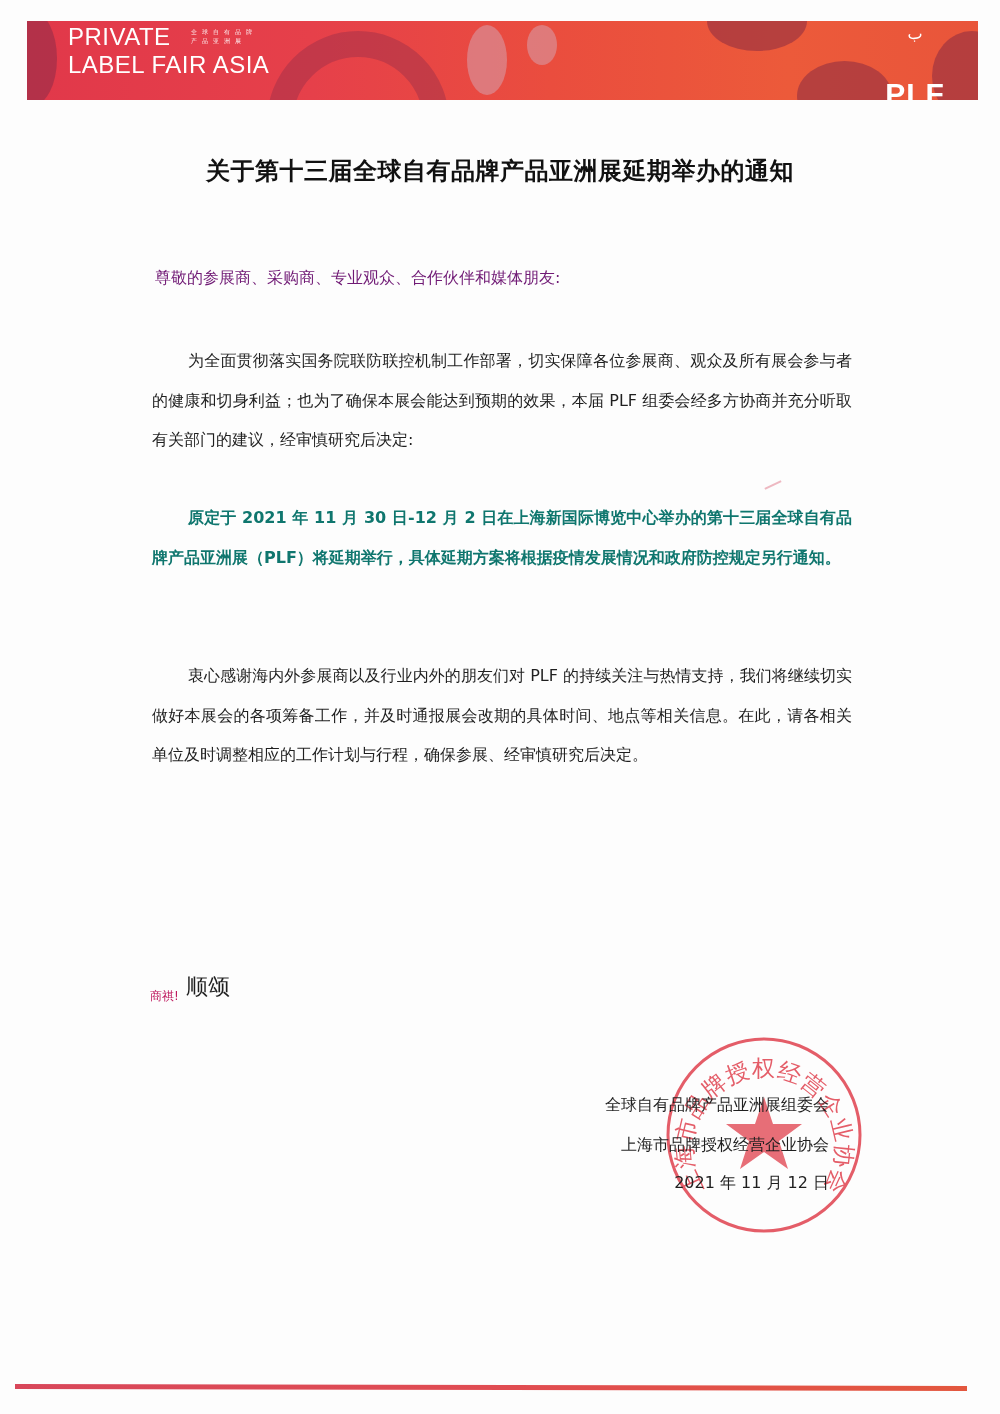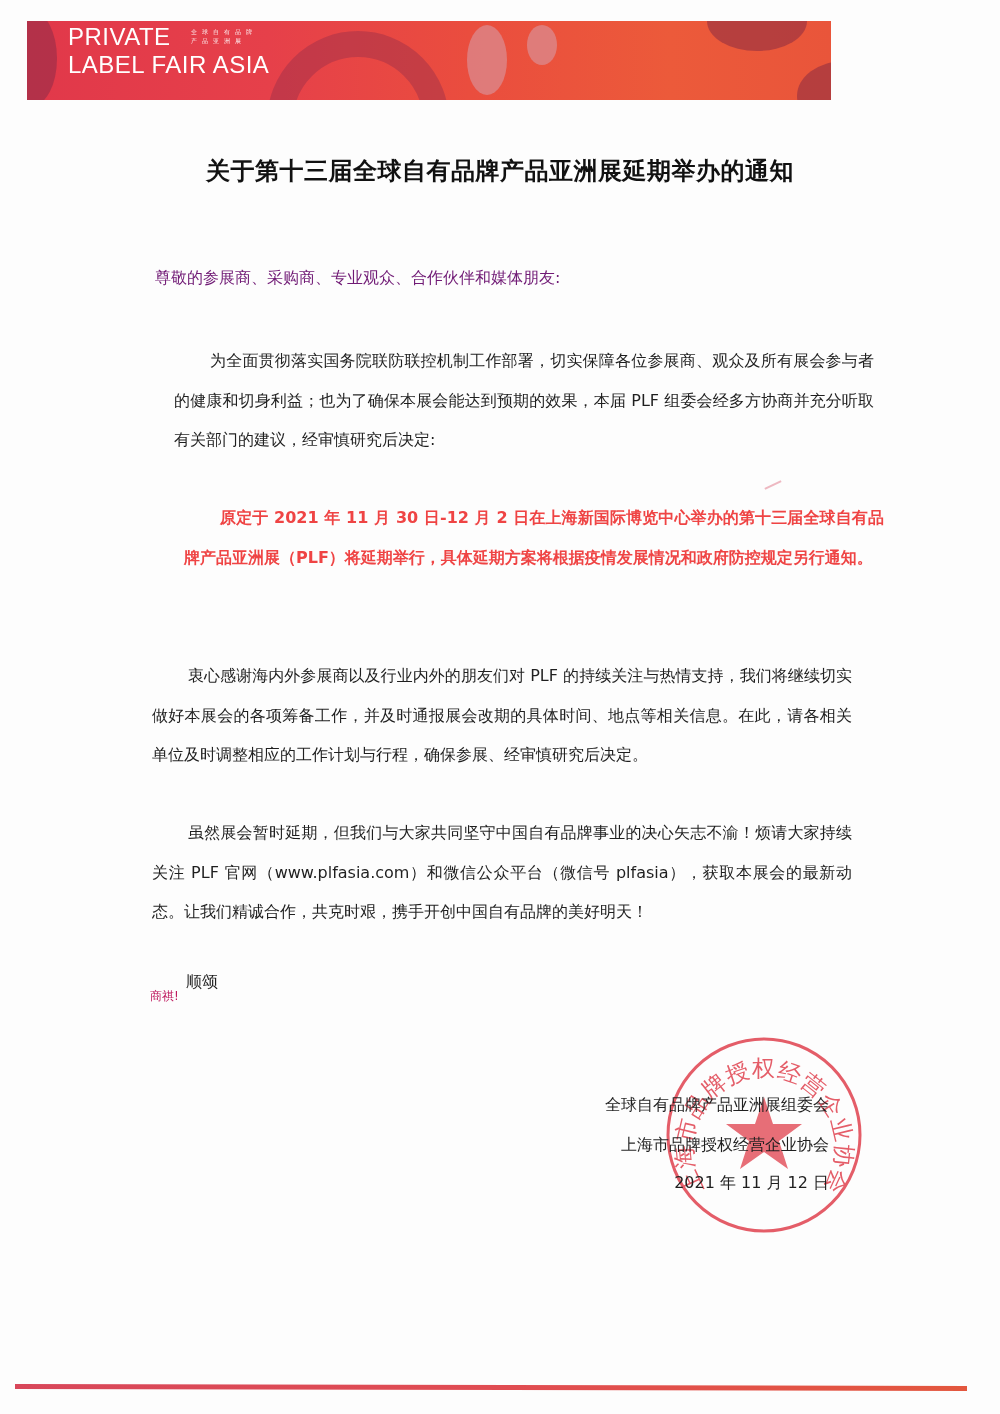--- a/index.html
+++ b/index.html
@@ -18,21 +18,21 @@
     .page {
       position: absolute;
       left: 0; top: 0;
       width: 1000px; height: 1414px;
       background: #fdfdfd;
     }
     
     .banner {
       position: absolute;
       left: 27px; top: 21px;
-      width: 804px; height: 79px;
+      width: 951px; height: 79px;
       background: linear-gradient(90deg, #e1384a 0%, #e6404a 30%, #ea4d3e 55%, #ec5a3a 80%, #e9553a 100%);
       overflow: hidden;
     }
     .banner .blob {
       position: absolute;
       border-radius: 50%;
       opacity: 0.55;
     }
     .blob-1 { left: -20px; top: -10px; width: 50px; height: 95px; background: #8e2b48; border-radius: 40% 60% 60% 40%; }
     .blob-2 { left: 240px; top: 10px; width: 130px; height: 130px; border: 26px solid #9a2f4a; background: transparent !important; opacity: 0.45 !important; }
@@ -111,32 +111,31 @@
       left: 152px;
       width: 700px;
       font-size: 16px;
       line-height: 39.5px;
       color: #1f1f1f;
       text-align: justify;
       text-indent: 36px;
     }
     .para.bold {
       font-weight: bold;
-      color: #ef4444;
-      margin-left: 32px;
-    }
-    .p1 { top: 341px; margin-left: 22px; }
+      color: #0f766e;
+    }
+    .p1 { top: 341px; }
     .p2 { top: 498px; }
     .p3 { top: 656px; }
     .p4 { top: 813px; }
 
     .closing-1 {
       position: absolute;
       left: 186px; top: 972px;
-      font-size: 16px;
+      font-size: 22px;
       color: #1f1f1f;
     }
     .closing-2 {
       position: absolute;
       left: 150px; top: 988px;
       font-size: 12px;
       color: #be185d;
     }
 
     
@@ -210,21 +209,20 @@
     </div>
   </div>
 
   <div class="doc-title">关于第十三届全球自有品牌产品亚洲展延期举办的通知</div>
 
   <div class="salutation">尊敬的参展商、采购商、专业观众、合作伙伴和媒体朋友:</div>
 
   <div class="para p1">为全面贯彻落实国务院联防联控机制工作部署，切实保障各位参展商、观众及所有展会参与者的健康和切身利益；也为了确保本展会能达到预期的效果，本届 PLF 组委会经多方协商并充分听取有关部门的建议，经审慎研究后决定:</div>
   <div class="para p2 bold">原定于 2021 年 11 月 30 日-12 月 2 日在上海新国际博览中心举办的第十三届全球自有品牌产品亚洲展（PLF）将延期举行，具体延期方案将根据疫情发展情况和政府防控规定另行通知。</div>
   <div class="para p3">衷心感谢海内外参展商以及行业内外的朋友们对 PLF 的持续关注与热情支持，我们将继续切实做好本展会的各项筹备工作，并及时通报展会改期的具体时间、地点等相关信息。在此，请各相关单位及时调整相应的工作计划与行程，确保参展、经审慎研究后决定。</div>
-  <div class="para p4">虽然展会暂时延期，但我们与大家共同坚守中国自有品牌事业的决心矢志不渝！烦请大家持续关注 PLF 官网（www.plfasia.com）和微信公众平台（微信号 plfasia），获取本展会的最新动态。让我们精诚合作，共克时艰，携手开创中国自有品牌的美好明天！</div>
 
   <div class="stray-mark"></div>
 
   <div class="closing-1">顺颂</div>
   <div class="closing-2">商祺!</div>
 
   <svg class="seal" viewBox="0 0 200 200">
     <defs>
       <path id="sealArc" d="M 38 150 A 72 72 0 1 1 162 150" fill="none"></path>
     </defs>

